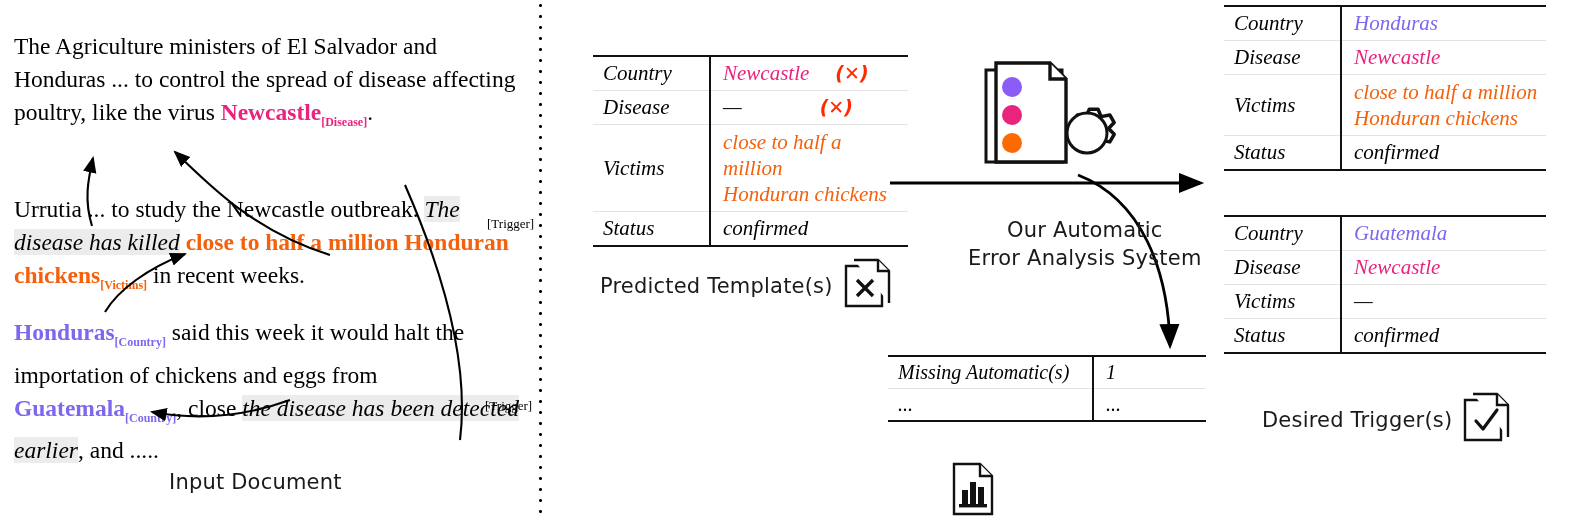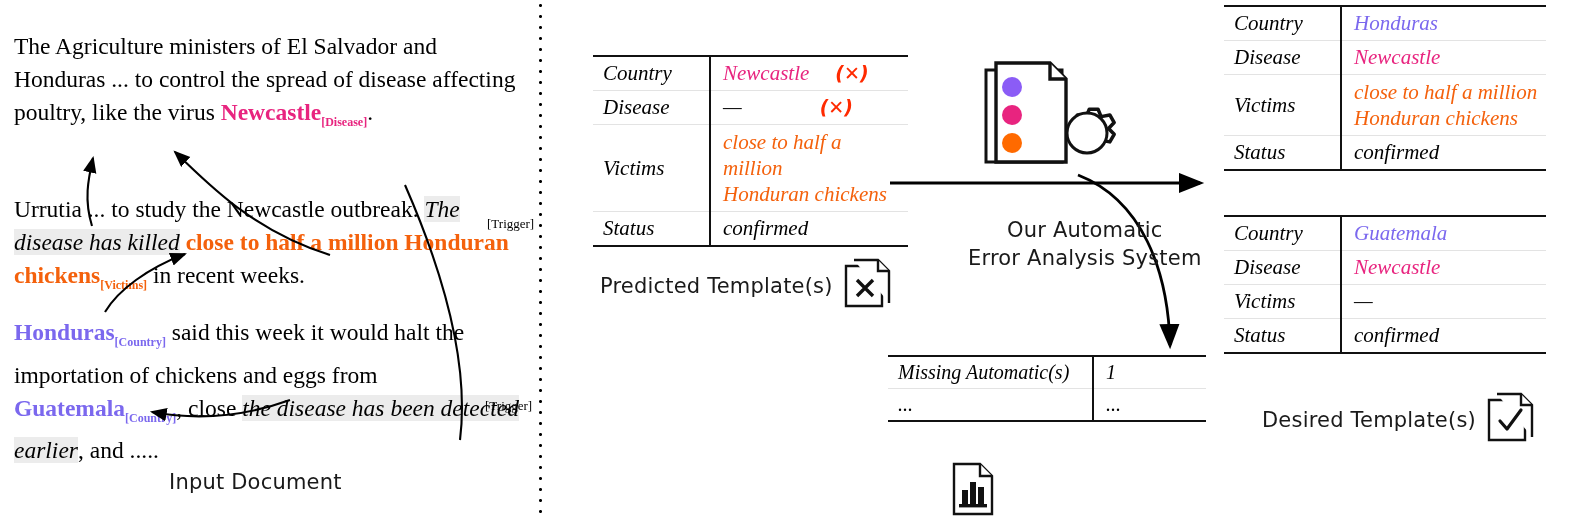--- a/index.html
+++ b/index.html
@@ -277,21 +277,21 @@
       <tr>
         <td class="key">Status</td>
         <td class="val v-plain">confirmed</td>
       </tr>
     </tbody>
       </table>
   </div>
 </div>
 
 <div class="abs cap-row" id="desired-caption">
-  <span class="caption">Desired Template(s)</span>
+  <span class="caption">Desired Trigger(s)</span>
   <span>
     <svg width="50" height="56" viewBox="0 0 50 56">
       <path d="M4,8 h26 l10,10 v30 h-36 z" fill="#fff" stroke="#111" stroke-width="2.4"></path>
       <path d="M12,2 h24 l11,11 v32" fill="#fff" stroke="#111" stroke-width="2.4"></path>
       <path d="M36,2 v11 h11" fill="#fff" stroke="#111" stroke-width="2.4"></path>
       <path d="M15,29 L22,37 L36,18" stroke="#111" stroke-width="3.2" fill="none" stroke-linecap="round" stroke-linejoin="round"></path>
     </svg>
   </span>
 </div>
 

